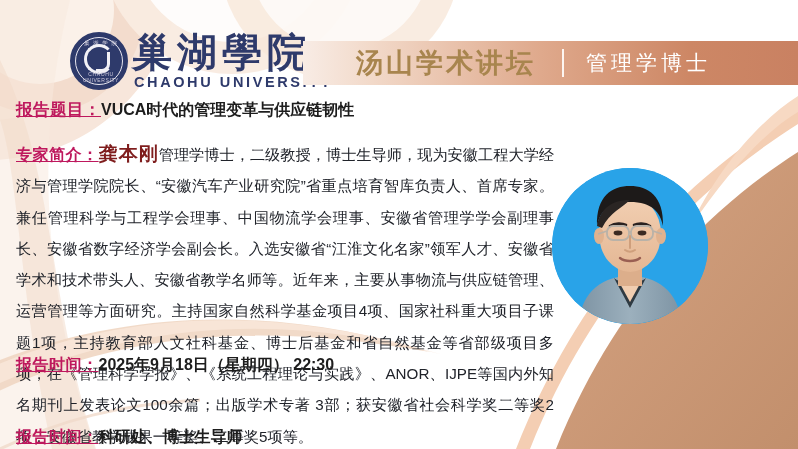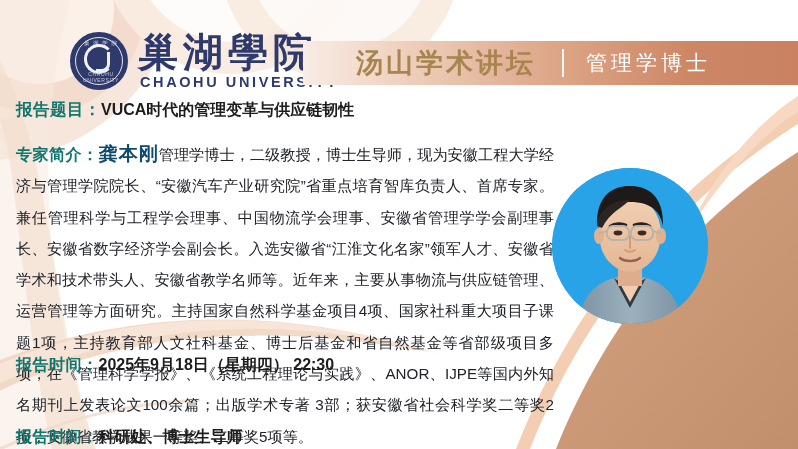--- a/index.html
+++ b/index.html
@@ -14,21 +14,21 @@
 
   
   .bg{position:absolute;inset:0;overflow:hidden;}
   .bg svg{position:absolute;top:0;left:0;}
 
   
   .header{position:absolute;left:0;top:0;width:798px;height:96px;}
 
   .logo-block{
     position:absolute;left:70px;top:32px;
-    display:flex;align-items:flex-start;gap:8px;
+    display:flex;align-items:flex-start;gap:2px;
   }
   .seal{
     width:58px;height:58px;border-radius:50%;
     background:#2e3a6b;
     position:relative;flex:0 0 auto;
     border:2px solid #2e3a6b;
   }
   .seal .ring{
     position:absolute;left:3px;top:3px;right:3px;bottom:3px;
     border:1.6px solid #e8e6ef;border-radius:50%;
@@ -83,36 +83,36 @@
   }
   .band-div{
     width:2px;height:28px;background:#fdf6f1;margin:0 22px 0 26px;
   }
   .band-sub{
     font-family:"DejaVu Serif","Liberation Serif",serif;
     font-size:21px;color:#ffffff;letter-spacing:4px;
   }
 
   
-  .label{color:#0f766e;font-weight:bold;letter-spacing:.5px;}
+  .label{color:#be185d;font-weight:bold;letter-spacing:.5px;text-decoration:underline;}
   .val{color:#1d1d1d;font-weight:bold;}
 
   .row-title{
     position:absolute;left:16px;top:98px;
     font-size:16.5px;line-height:22px;white-space:nowrap;
   }
   .row-title .val{font-size:16px;}
 
   .bio{
     position:absolute;left:16px;top:138px;width:538px;
     font-size:15.2px;line-height:31.3px;color:#20232a;
     text-align:justify;
   }
   .bio .label{font-size:16px;}
-  .bio .name{font-weight:bold;font-size:19px;color:#0c4a6e;letter-spacing:1px;}
+  .bio .name{font-weight:bold;font-size:19px;color:#7f1d1d;letter-spacing:1px;}
   .bio .txt{font-size:15.2px;}
 
   .row-time{position:absolute;left:16px;top:355px;font-size:16px;white-space:nowrap;}
   .row-place{position:absolute;left:16px;top:391px;font-size:16px;white-space:nowrap;}
   .row-host{position:absolute;left:16px;top:427px;font-size:16px;white-space:nowrap;}
 
   
   .portrait{
     position:absolute;left:552px;top:168px;width:156px;height:156px;
     border-radius:50%;overflow:hidden;

